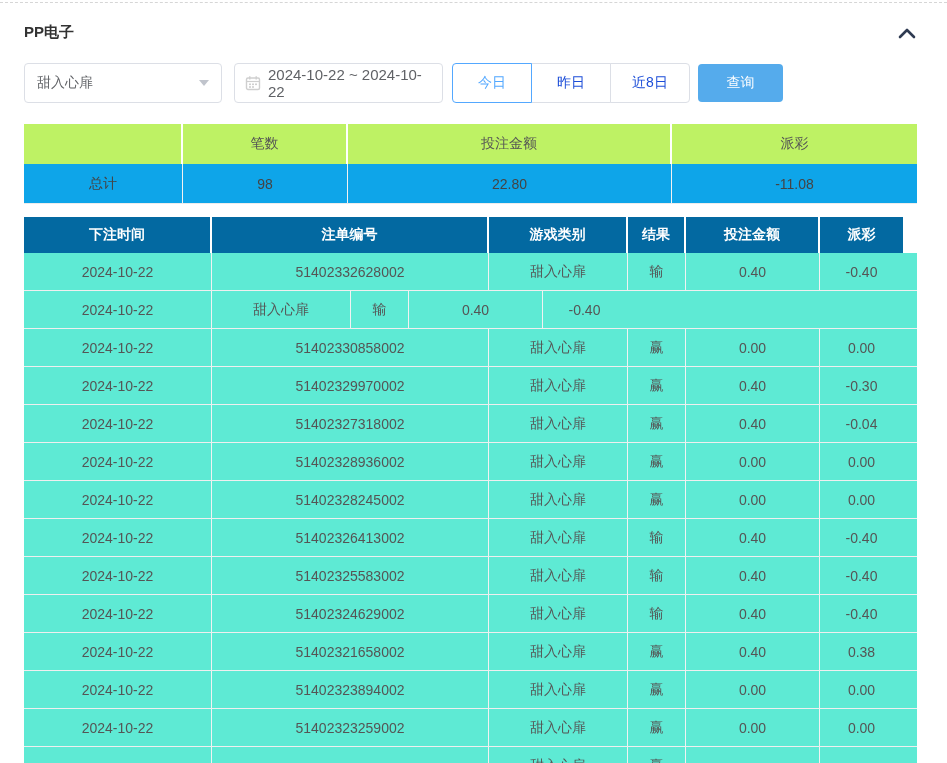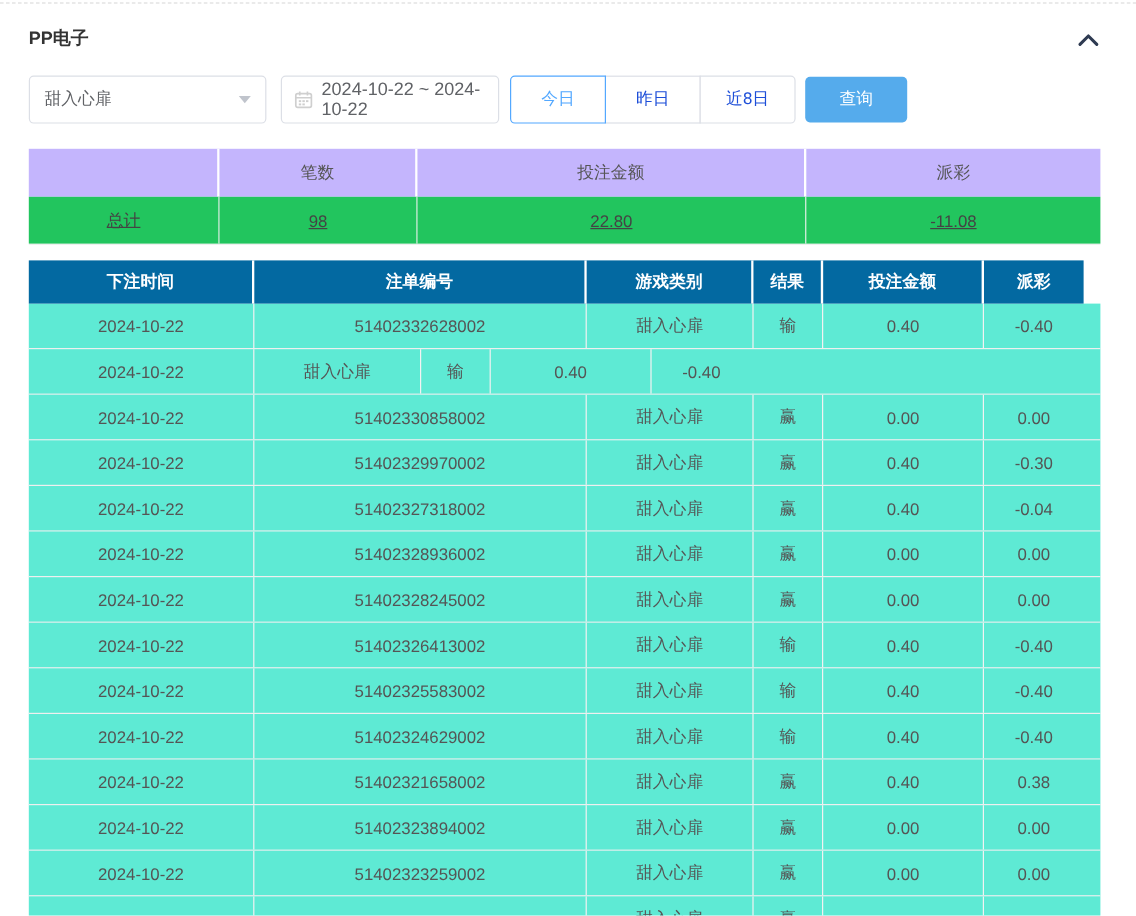--- a/index.html
+++ b/index.html
@@ -13,42 +13,42 @@
   .section-title { font-size:15px; font-weight:bold; color:#333; }
   .chevron-up { width:20px; height:14px; cursor:pointer; display:inline-block; }
 
   
   .filter-row { display:flex; align-items:center; margin:21px 0 0 24px; height:40px; }
   .select-box { width:198px; height:40px; border:1px solid #dcdfe6; border-radius:4px;
     display:flex; align-items:center; justify-content:space-between; padding:0 12px;
     color:#606266; font-size:14px; cursor:pointer; background:#fff; }
   .caret-down { width:0; height:0; border-left:5px solid transparent; border-right:5px solid transparent;
     border-top:6px solid #c0c4cc; }
-  .date-box { width:182px; height:40px; border:1px solid #dcdfe6; border-radius:4px;
+  .date-box { width:209px; height:40px; border:1px solid #dcdfe6; border-radius:4px;
     display:flex; align-items:center; margin-left:12px; padding:0 10px; color:#606266;
     font-size:15px; cursor:pointer; background:#fff; }
   .date-box .cal { margin-right:7px; flex:none; display:inline-flex; }
   .btn-group { display:flex; margin-left:9px; }
   .btn-group .tbtn { width:80px; height:40px; background:#fff; border:1px solid #dcdfe6;
     font-size:14px; color:#1d4ed8; cursor:pointer; margin-left:-1px;
     font-family:inherit; }
   .btn-group .tbtn:first-child { border-radius:4px 0 0 4px; margin-left:0; }
   .btn-group .tbtn:last-child { border-radius:0 4px 4px 0; }
   .btn-group .tbtn.active { color:#53a8ff; border-color:#53a8ff; position:relative; z-index:2; }
   .query-btn { width:85px; height:38px; margin-left:8px; background:#55abec; color:#fff;
     border:none; border-radius:4px; font-size:14px; cursor:pointer; font-family:inherit; }
 
   
   .summary { width:893px; margin:21px 0 0 24px; font-size:14px; }
   .summary .srow { display:flex; }
   .summary .shead { height:40px; }
-  .summary .shead .scell { background:#c4b5fd; color:#555; border-right:2px solid #fff; }
+  .summary .shead .scell { background:#bef264; color:#555; border-right:2px solid #fff; }
   .summary .shead .scell:last-child { border-right:none; }
   .summary .sbody { height:40px; border-bottom:1px solid #ececec; }
-  .summary .sbody .scell { background:#22c55e; color:#444; border-right:1px solid #f2f2f2;text-decoration:underline; }
+  .summary .sbody .scell { background:#0ea5e9; color:#444; border-right:1px solid #f2f2f2; }
   .summary .sbody .scell:last-child { border-right:none; }
   .scell { display:flex; align-items:center; justify-content:center; flex:none; }
   .s0 { width:159px; } .s1 { width:165px; } .s2 { width:324px; } .s3 { width:245px; }
   .neg { color:#f25e5e; }
 
   
   .bets { width:893px; margin:13px 0 0 24px; font-size:14px; }
   .thead { display:flex; height:36px; }
   .thead .cell { background:#0369a1; color:#fff; font-weight:bold; border-right:2px solid #fff; }
   .thead .cell:last-child { border-right:none; }

